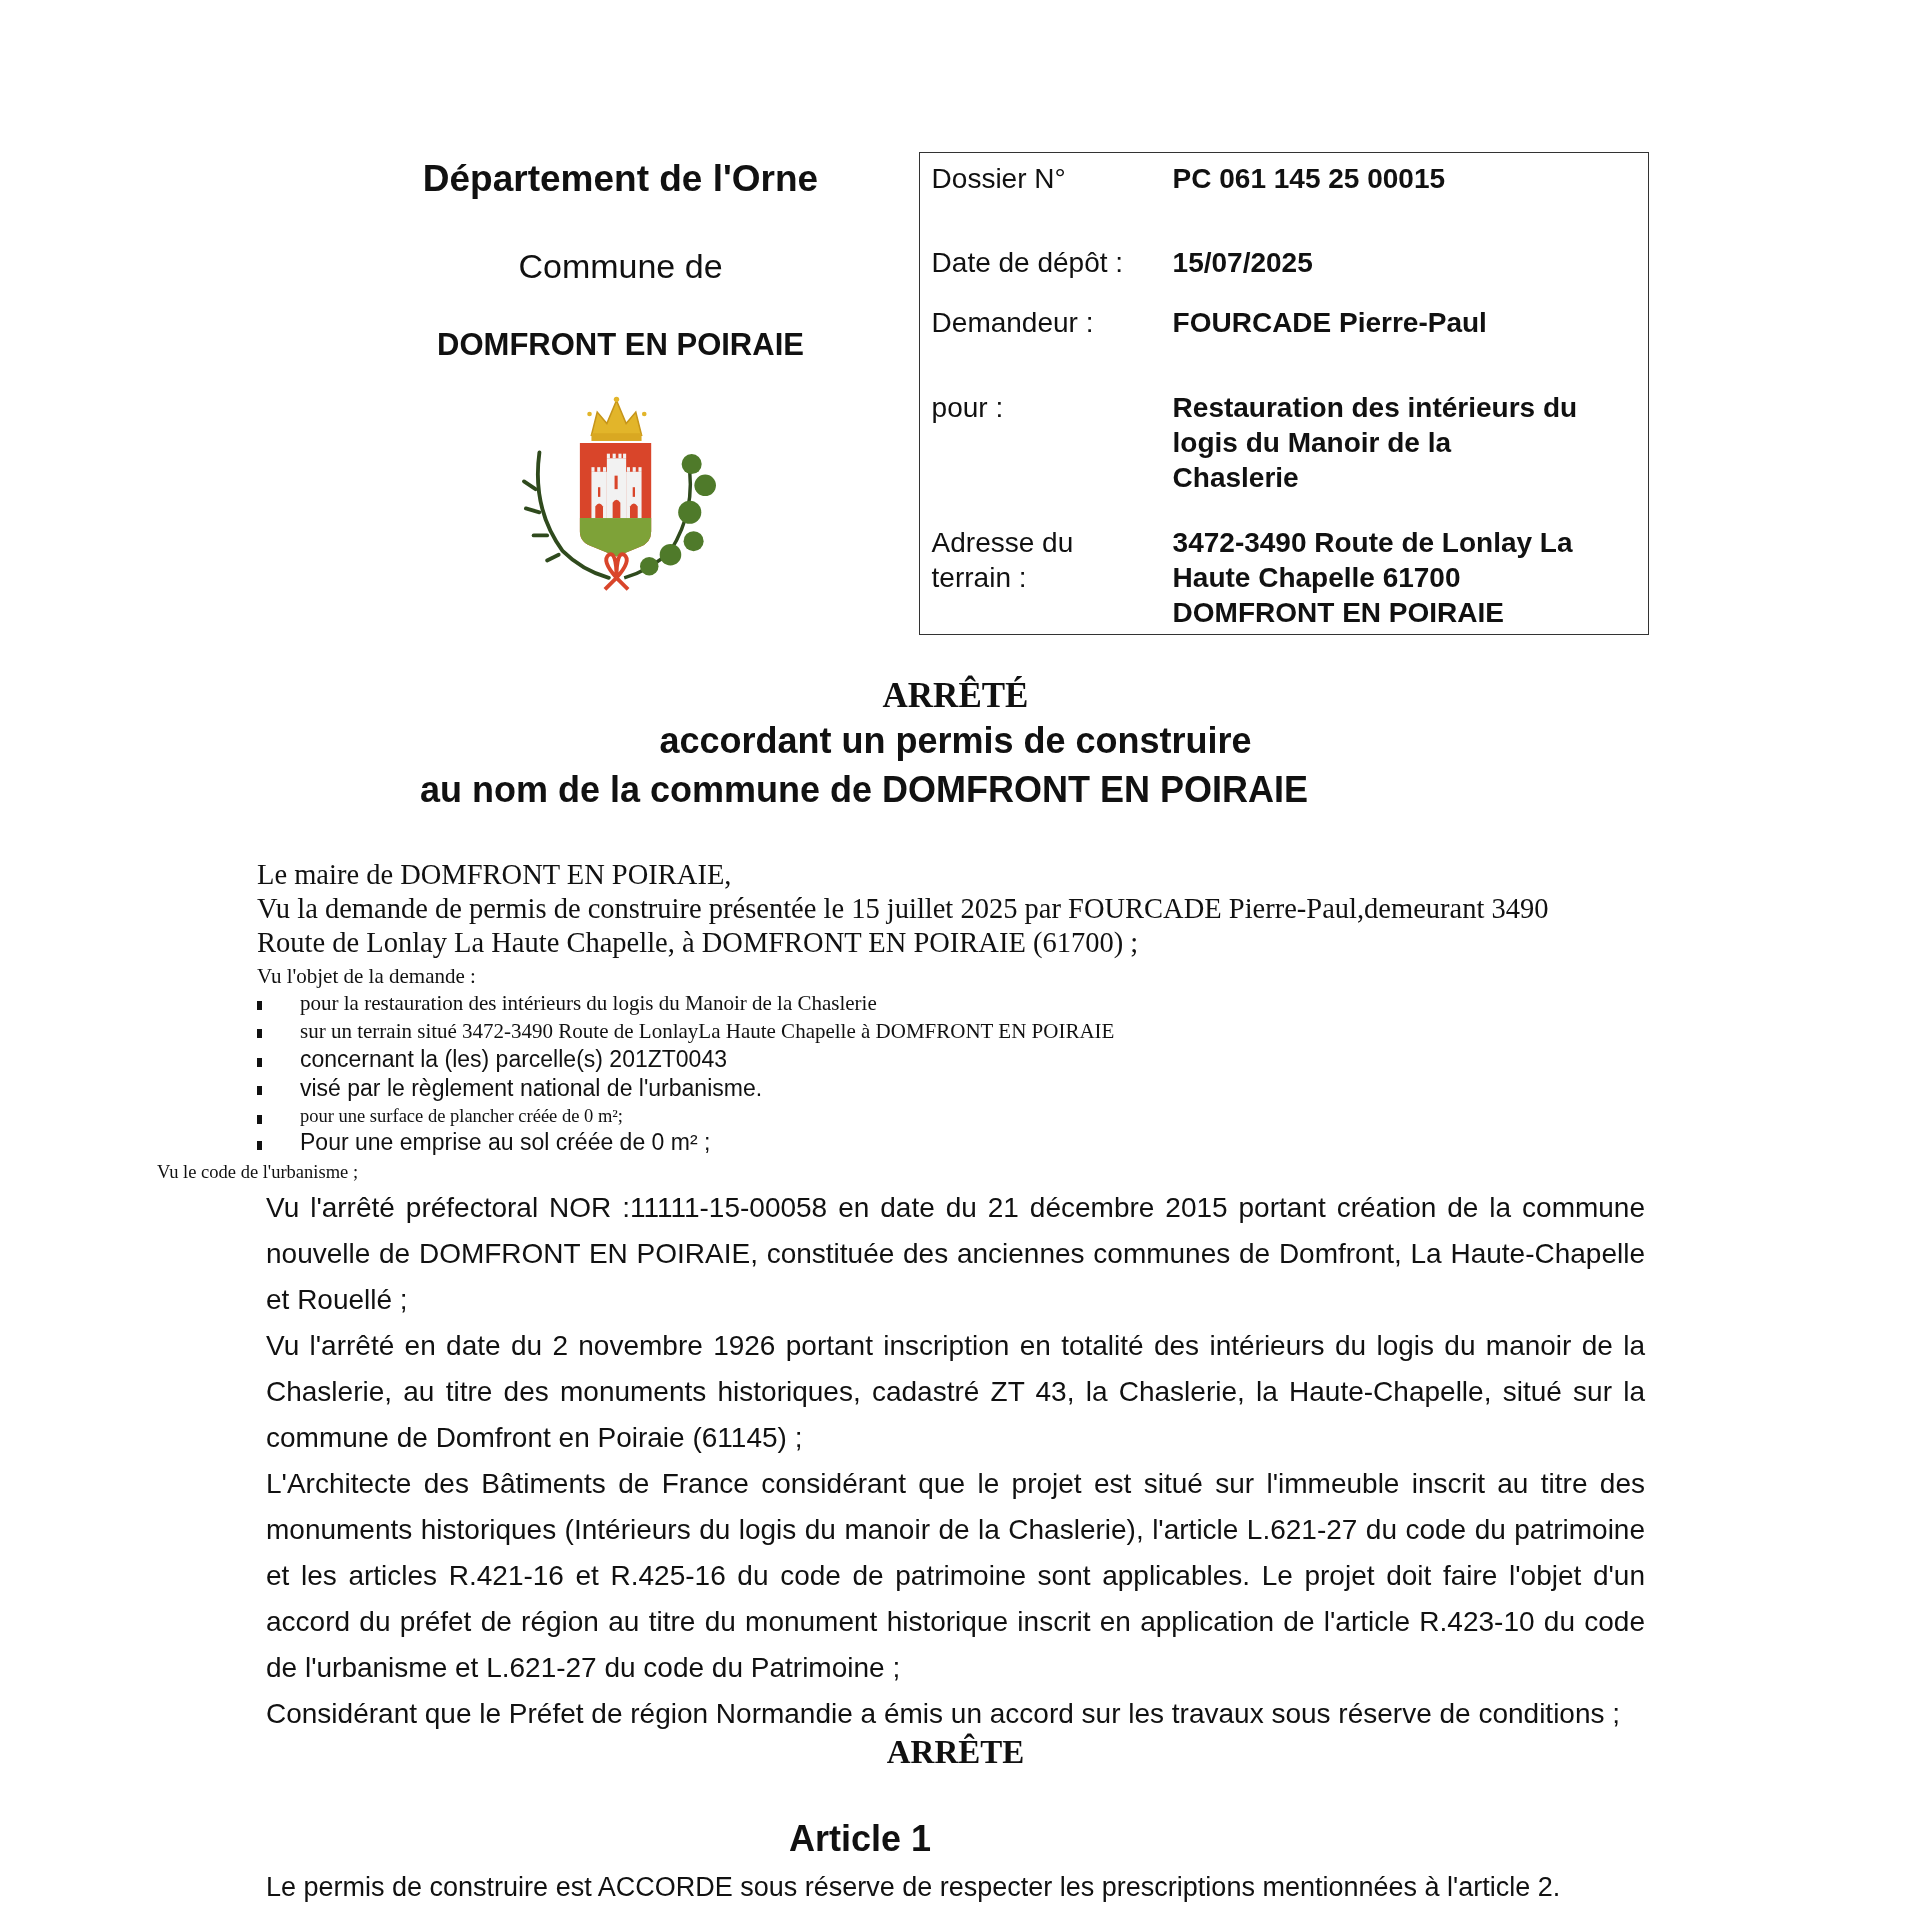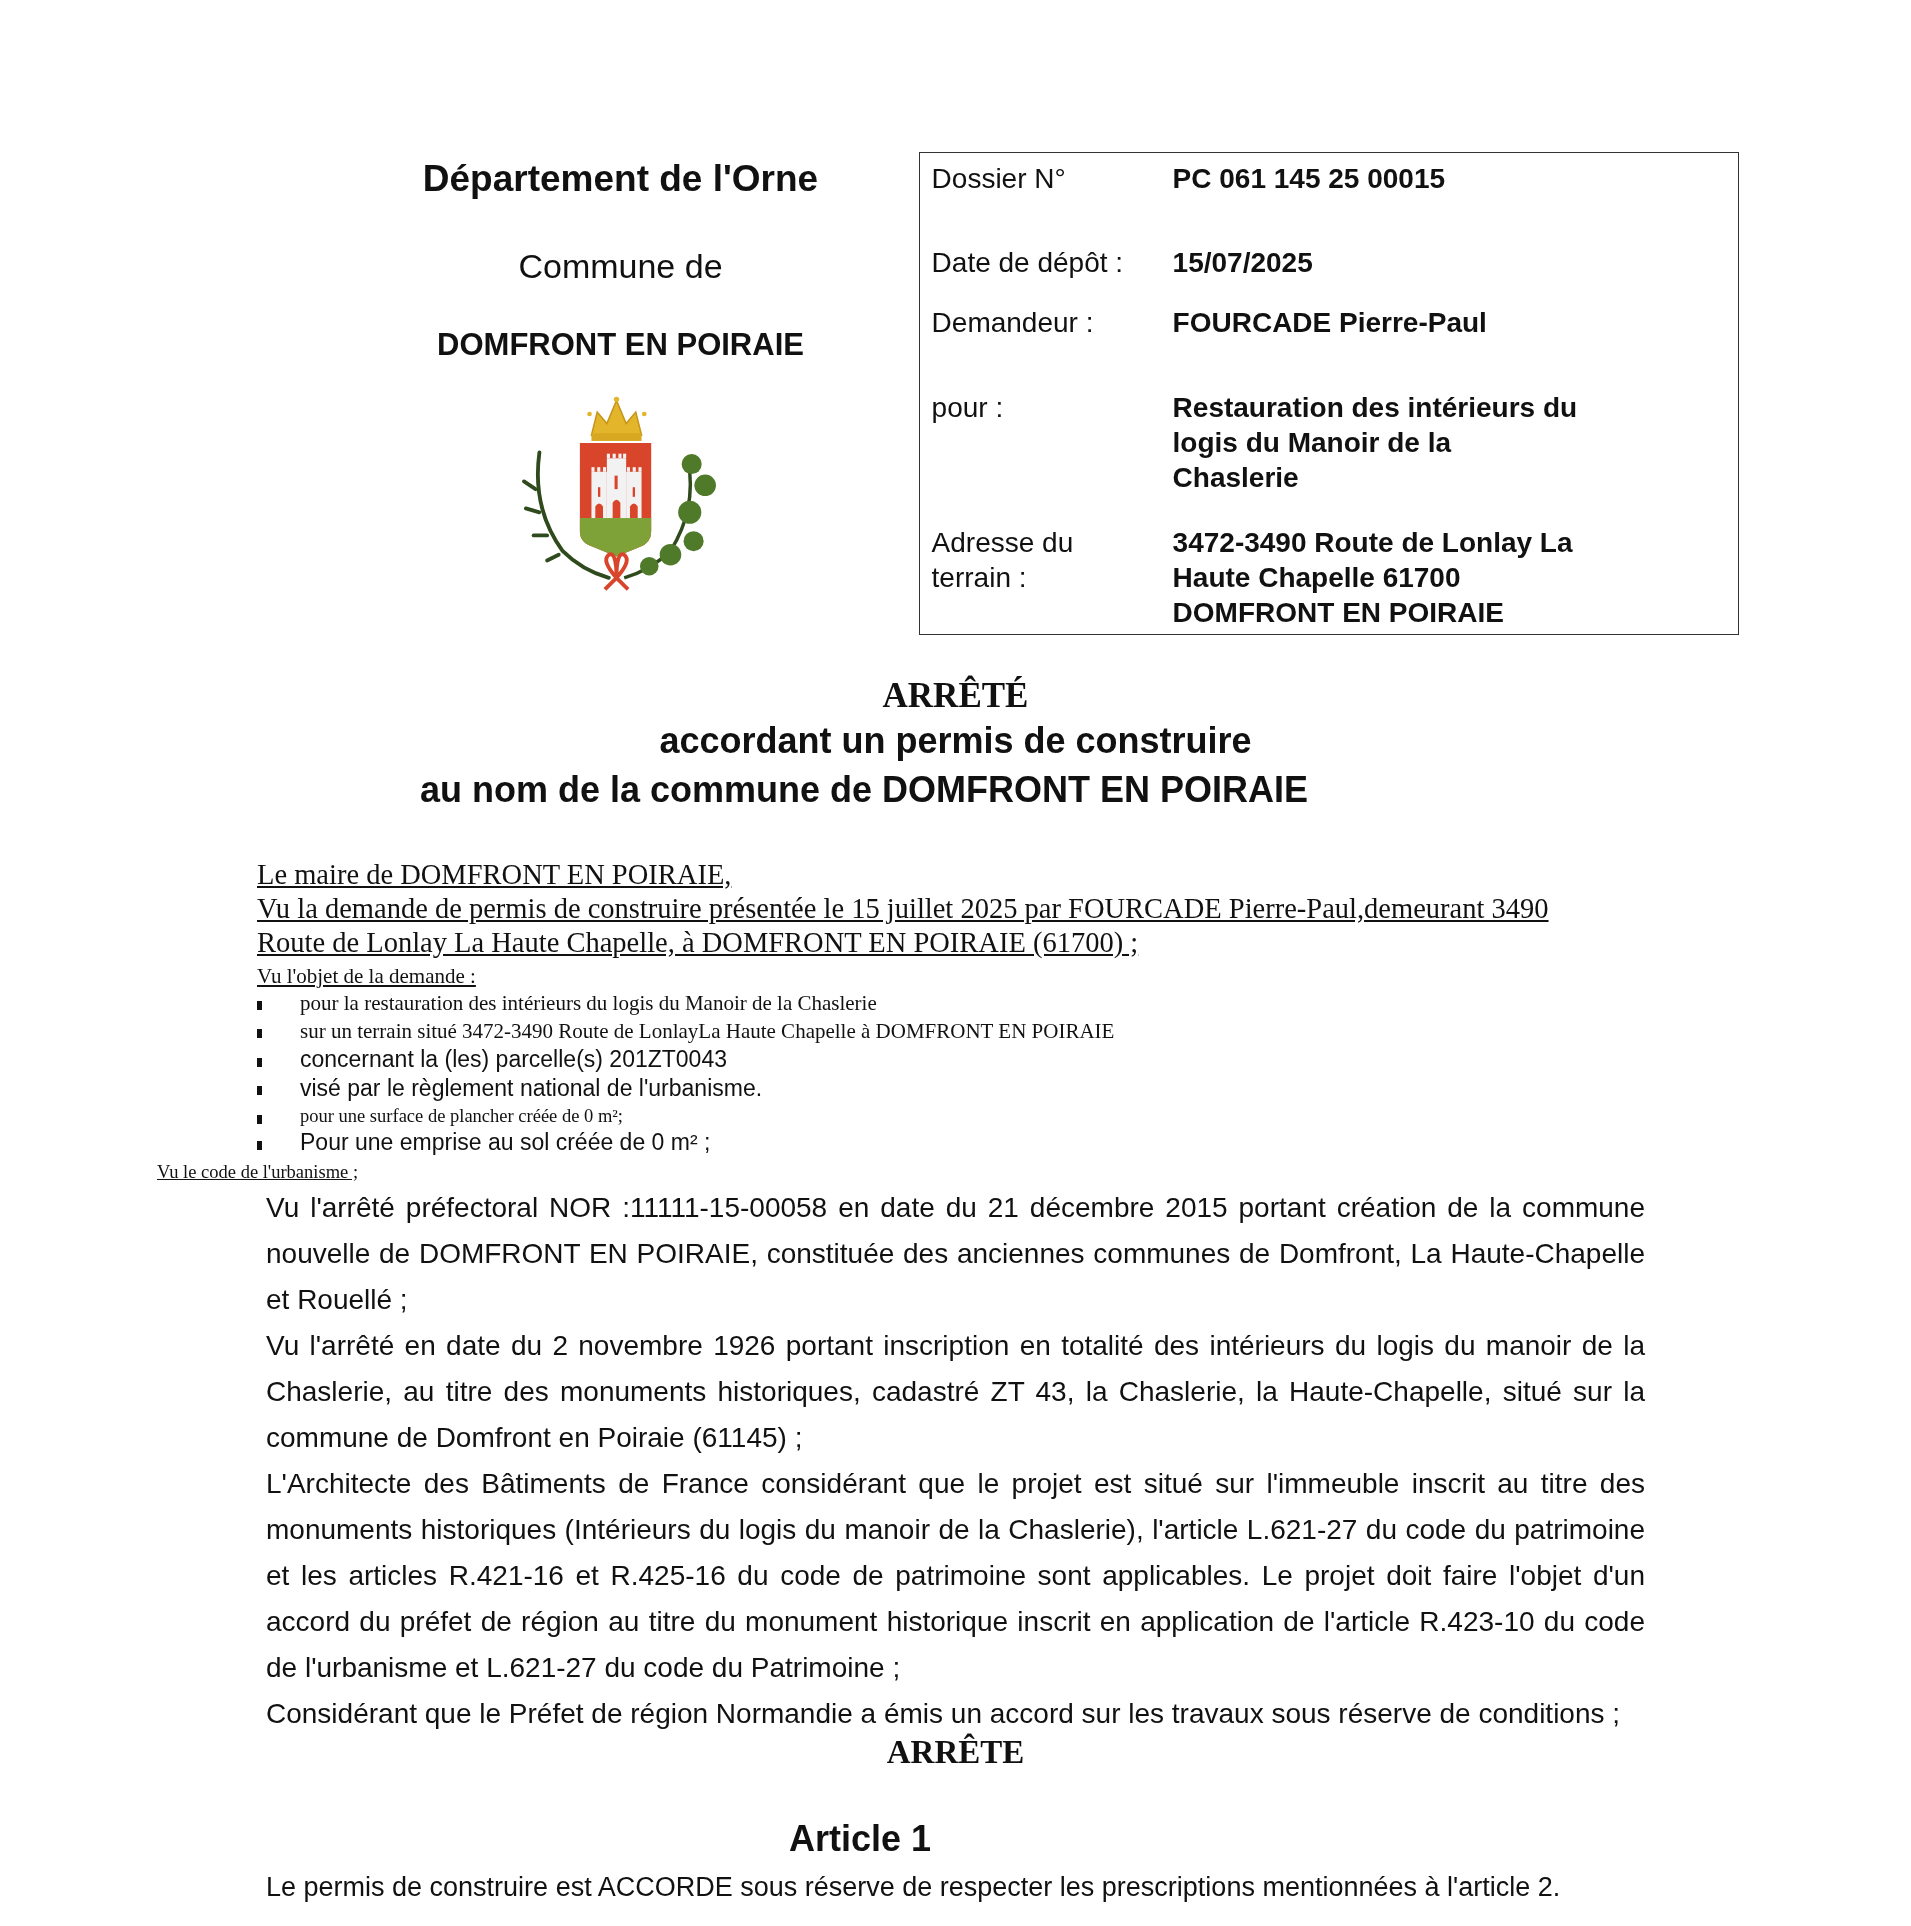--- a/index.html
+++ b/index.html
@@ -8,32 +8,32 @@
   .serif { font-family: "Liberation Serif", "DejaVu Serif", serif; }
   .abs { position: absolute; }
 
   
   #dept { left: 370px; top: 158px; width: 501px; text-align: center; font-size: 37px; font-weight: bold; }
   #commune-de { left: 370px; top: 247px; width: 501px; text-align: center; font-size: 34px; }
   #commune-name { left: 370px; top: 327px; width: 501px; text-align: center; font-size: 31px; font-weight: bold; }
   #logo { left: 497px; top: 385px; width: 239px; height: 216px; }
 
   
-  #dossier-box { left: 919px; top: 152px; width: 820px; height: 483px; border: 1.9px solid #333; box-sizing: border-box; }
+  #dossier-box { left: 919px; top: 152px; width: 730px; height: 483px; border: 1.9px solid #333; box-sizing: border-box; }
   .drow { position: absolute; left: 11.6px; right: 7.7px; font-size: 28px; line-height: 35px; }
   .drow .lbl { position: absolute; left: 0; width: 231px; }
   .drow .val { position: absolute; left: 241px; width: 462px; font-weight: bold; }
 
   
   #title-arrete { left: 0; top: 676px; width: 1911px; text-align: center; font-size: 35px; font-weight: bold; }
   #title-sub1 { left: 0; top: 720px; width: 1911px; text-align: center; font-size: 36px; font-weight: bold; }
   #title-sub2 { left: 0; top: 769px; width: 1728px; text-align: center; font-size: 36px; font-weight: bold; }
 
   
-  .line { position: absolute; white-space: nowrap; text-decoration: underline; }
+  .line { position: absolute; white-space: nowrap; }
   .s-serif-lg { font-family: "Liberation Serif", "DejaVu Serif", serif; font-size: 28.5px; }
   .s-serif-sm { font-family: "Liberation Serif", "DejaVu Serif", serif; font-size: 21px; }
   .s-serif-xs { font-family: "Liberation Serif", "DejaVu Serif", serif; font-size: 18.5px; }
   .s-sans-md { font-family: "Liberation Sans", "DejaVu Sans", sans-serif; font-size: 23px; }
   .bullet-mark { position: absolute; left: 257px; width: 5.4px; height: 8.5px; background: #111; }
   .bullet-text { position: absolute; left: 300px; white-space: nowrap; }
 
   .justify-block { position: absolute; left: 266px; width: 1379px; font-family: "Liberation Sans", "DejaVu Sans", sans-serif; font-size: 28px; line-height: 46px; text-align: justify; }
   .justify-block p { margin: 0; }
 

